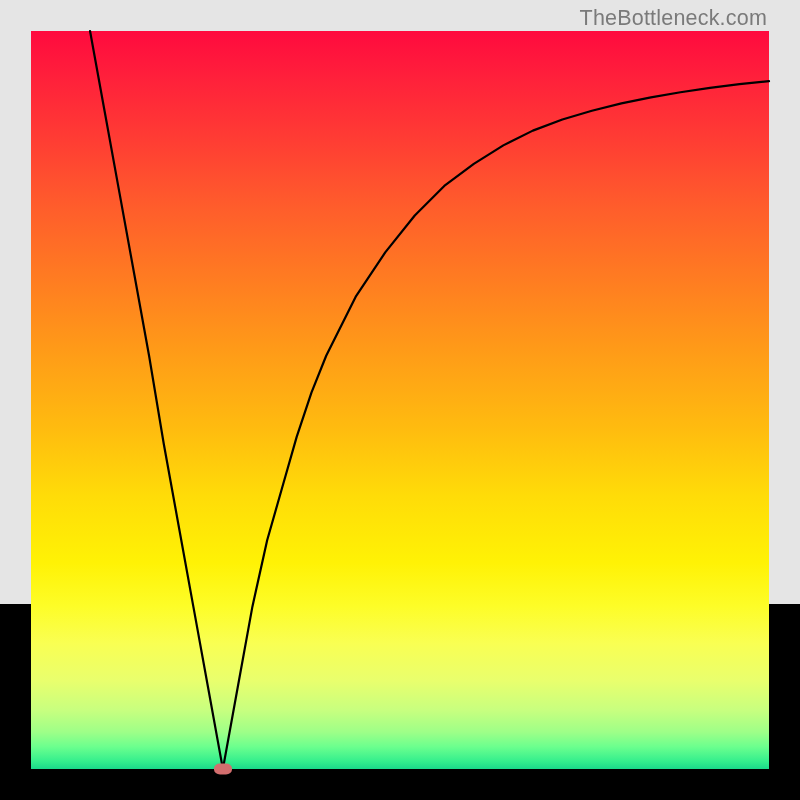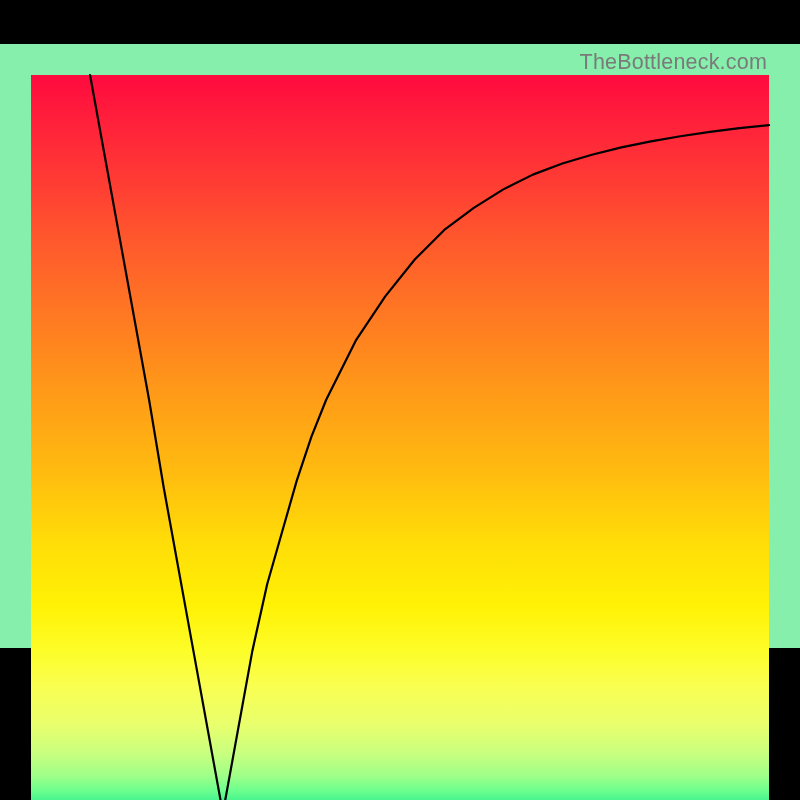--- a/index.html
+++ b/index.html
@@ -8,22 +8,21 @@
     width: 800px;
     height: 800px;
     background: #000;
     overflow: hidden;
     font-family: Arial, Helvetica, sans-serif;
   }
   .frame {
     position: relative;
     width: 800px;
     height: 604px;
-    background: #86efac;
-    margin-top: 44px;
+    background: #e5e5e5;
   }
   .plot-area {
     position: absolute;
     left: 31px;
     top: 31px;
     width: 738px;
     height: 738px;
     
     background: linear-gradient(to bottom,
       #ff0a3e 0%,

